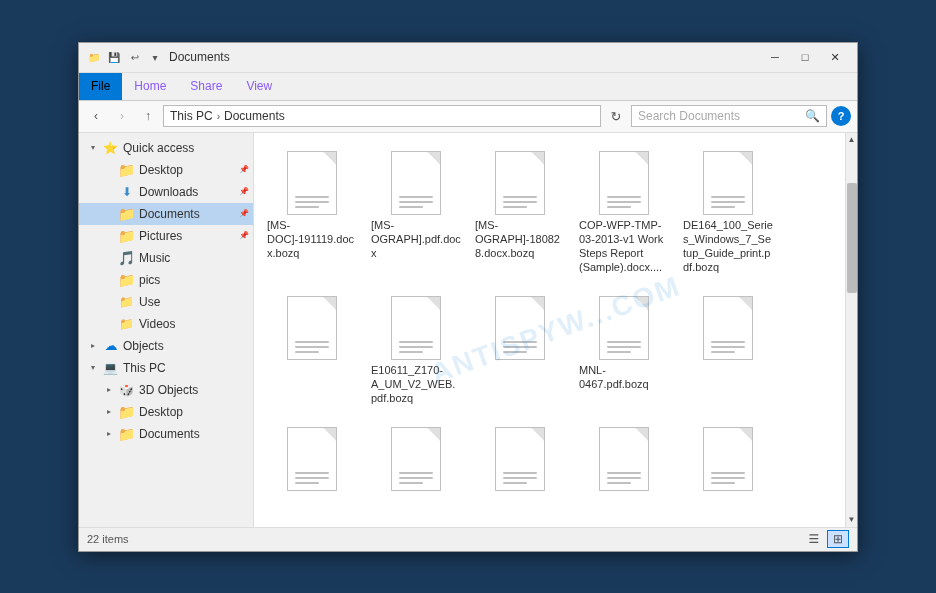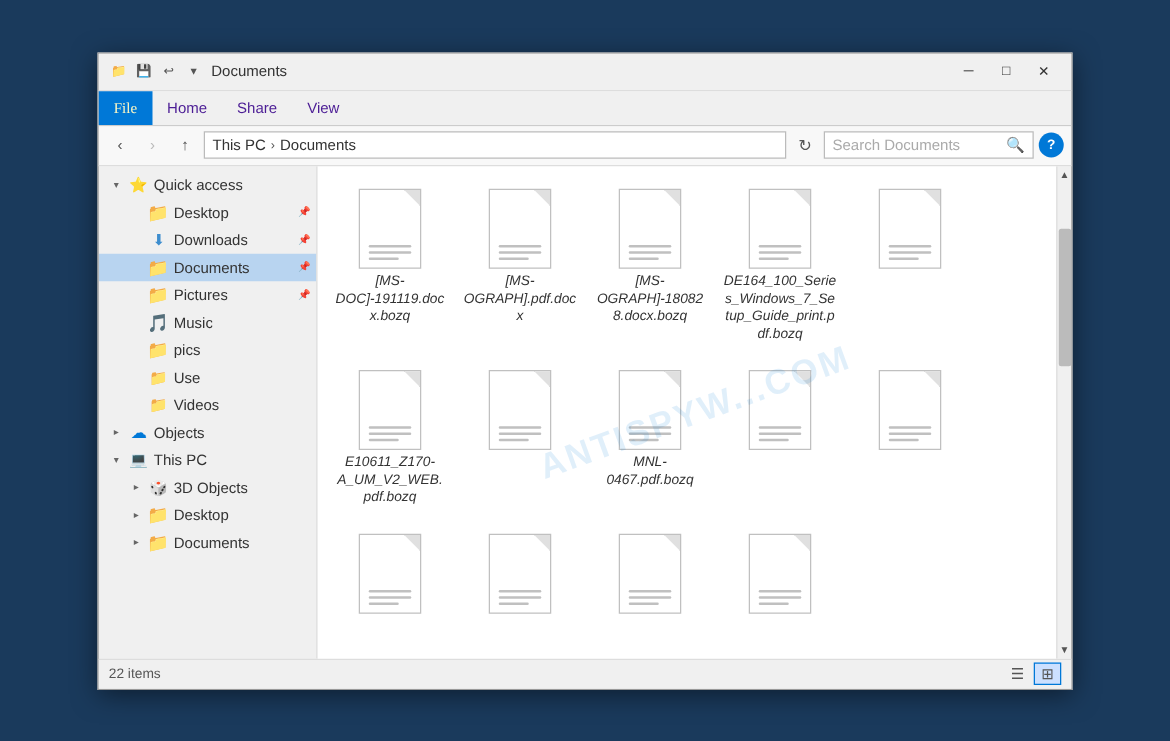--- a/index.html
+++ b/index.html
@@ -82,26 +82,25 @@
       height: 28px;
       border-bottom: 1px solid #ccc;
     }
     .ribbon-tab {
       padding: 0 12px;
       height: 100%;
       display: flex;
       align-items: center;
       font-size: 12px;
       cursor: pointer;
-      color: #4c1d95;
+      color: #8b5cf6;
     }
     .ribbon-tab.active {
       background: #0078d7;
-      color: #fef9c3;
-      font-family: Liberation Serif, serif;
+      color: #000000;
     }
 
     
     .address-bar {
       display: flex;
       align-items: center;
       height: 32px;
       padding: 0 6px;
       gap: 4px;
       border-bottom: 1px solid #ddd;
@@ -146,21 +145,21 @@
     .search-box {
       height: 22px;
       border: 1px solid #bbb;
       background: white;
       display: flex;
       align-items: center;
       padding: 0 6px;
       gap: 4px;
       font-size: 12px;
       color: #aaa;
-      width: 168px;
+      width: 196px;
     }
     .help-btn {
       width: 20px;
       height: 20px;
       border-radius: 50%;
       background: #0078d7;
       color: white;
       font-size: 11px;
       display: flex;
       align-items: center;
@@ -305,26 +304,24 @@
     }
     .doc-line {
       height: 2px;
       background: #c0c0c0;
       border-radius: 1px;
     }
     .doc-line.short { width: 70%; }
 
     .file-name {
       font-size: 11px;
-      text-align: center;
       color: #333;
       word-break: break-word;
       line-height: 1.3;
       max-width: 96px;
-      font-style: italic;
     }
 
     
     .watermark {
       position: absolute;
       top: 50%;
       left: 50%;
       transform: translate(-50%, -50%) rotate(-20deg);
       font-size: 28px;
       font-weight: bold;
@@ -573,20 +570,32 @@
               <div class="doc-lines">
                 <div class="doc-line"></div>
                 <div class="doc-line"></div>
                 <div class="doc-line short"></div>
               </div>
             </div>
           </div>
           <span class="file-name">[MS-OGRAPH]-180828.docx.bozq</span>
         </div>
 
+        <div class="file-item">
+          <div class="file-icon">
+            <div class="doc-shape">
+              <div class="doc-lines">
+                <div class="doc-line"></div>
+                <div class="doc-line"></div>
+                <div class="doc-line short"></div>
+              </div>
+            </div>
+          </div>
+          <span class="file-name">COP-WFP-TMP-03-2013-v1 Work Steps Report (Sample).docx....</span>
+        </div>
 
         <div class="file-item">
           <div class="file-icon">
             <div class="doc-shape">
               <div class="doc-lines">
                 <div class="doc-line"></div>
                 <div class="doc-line"></div>
                 <div class="doc-line short"></div>
               </div>
             </div>

